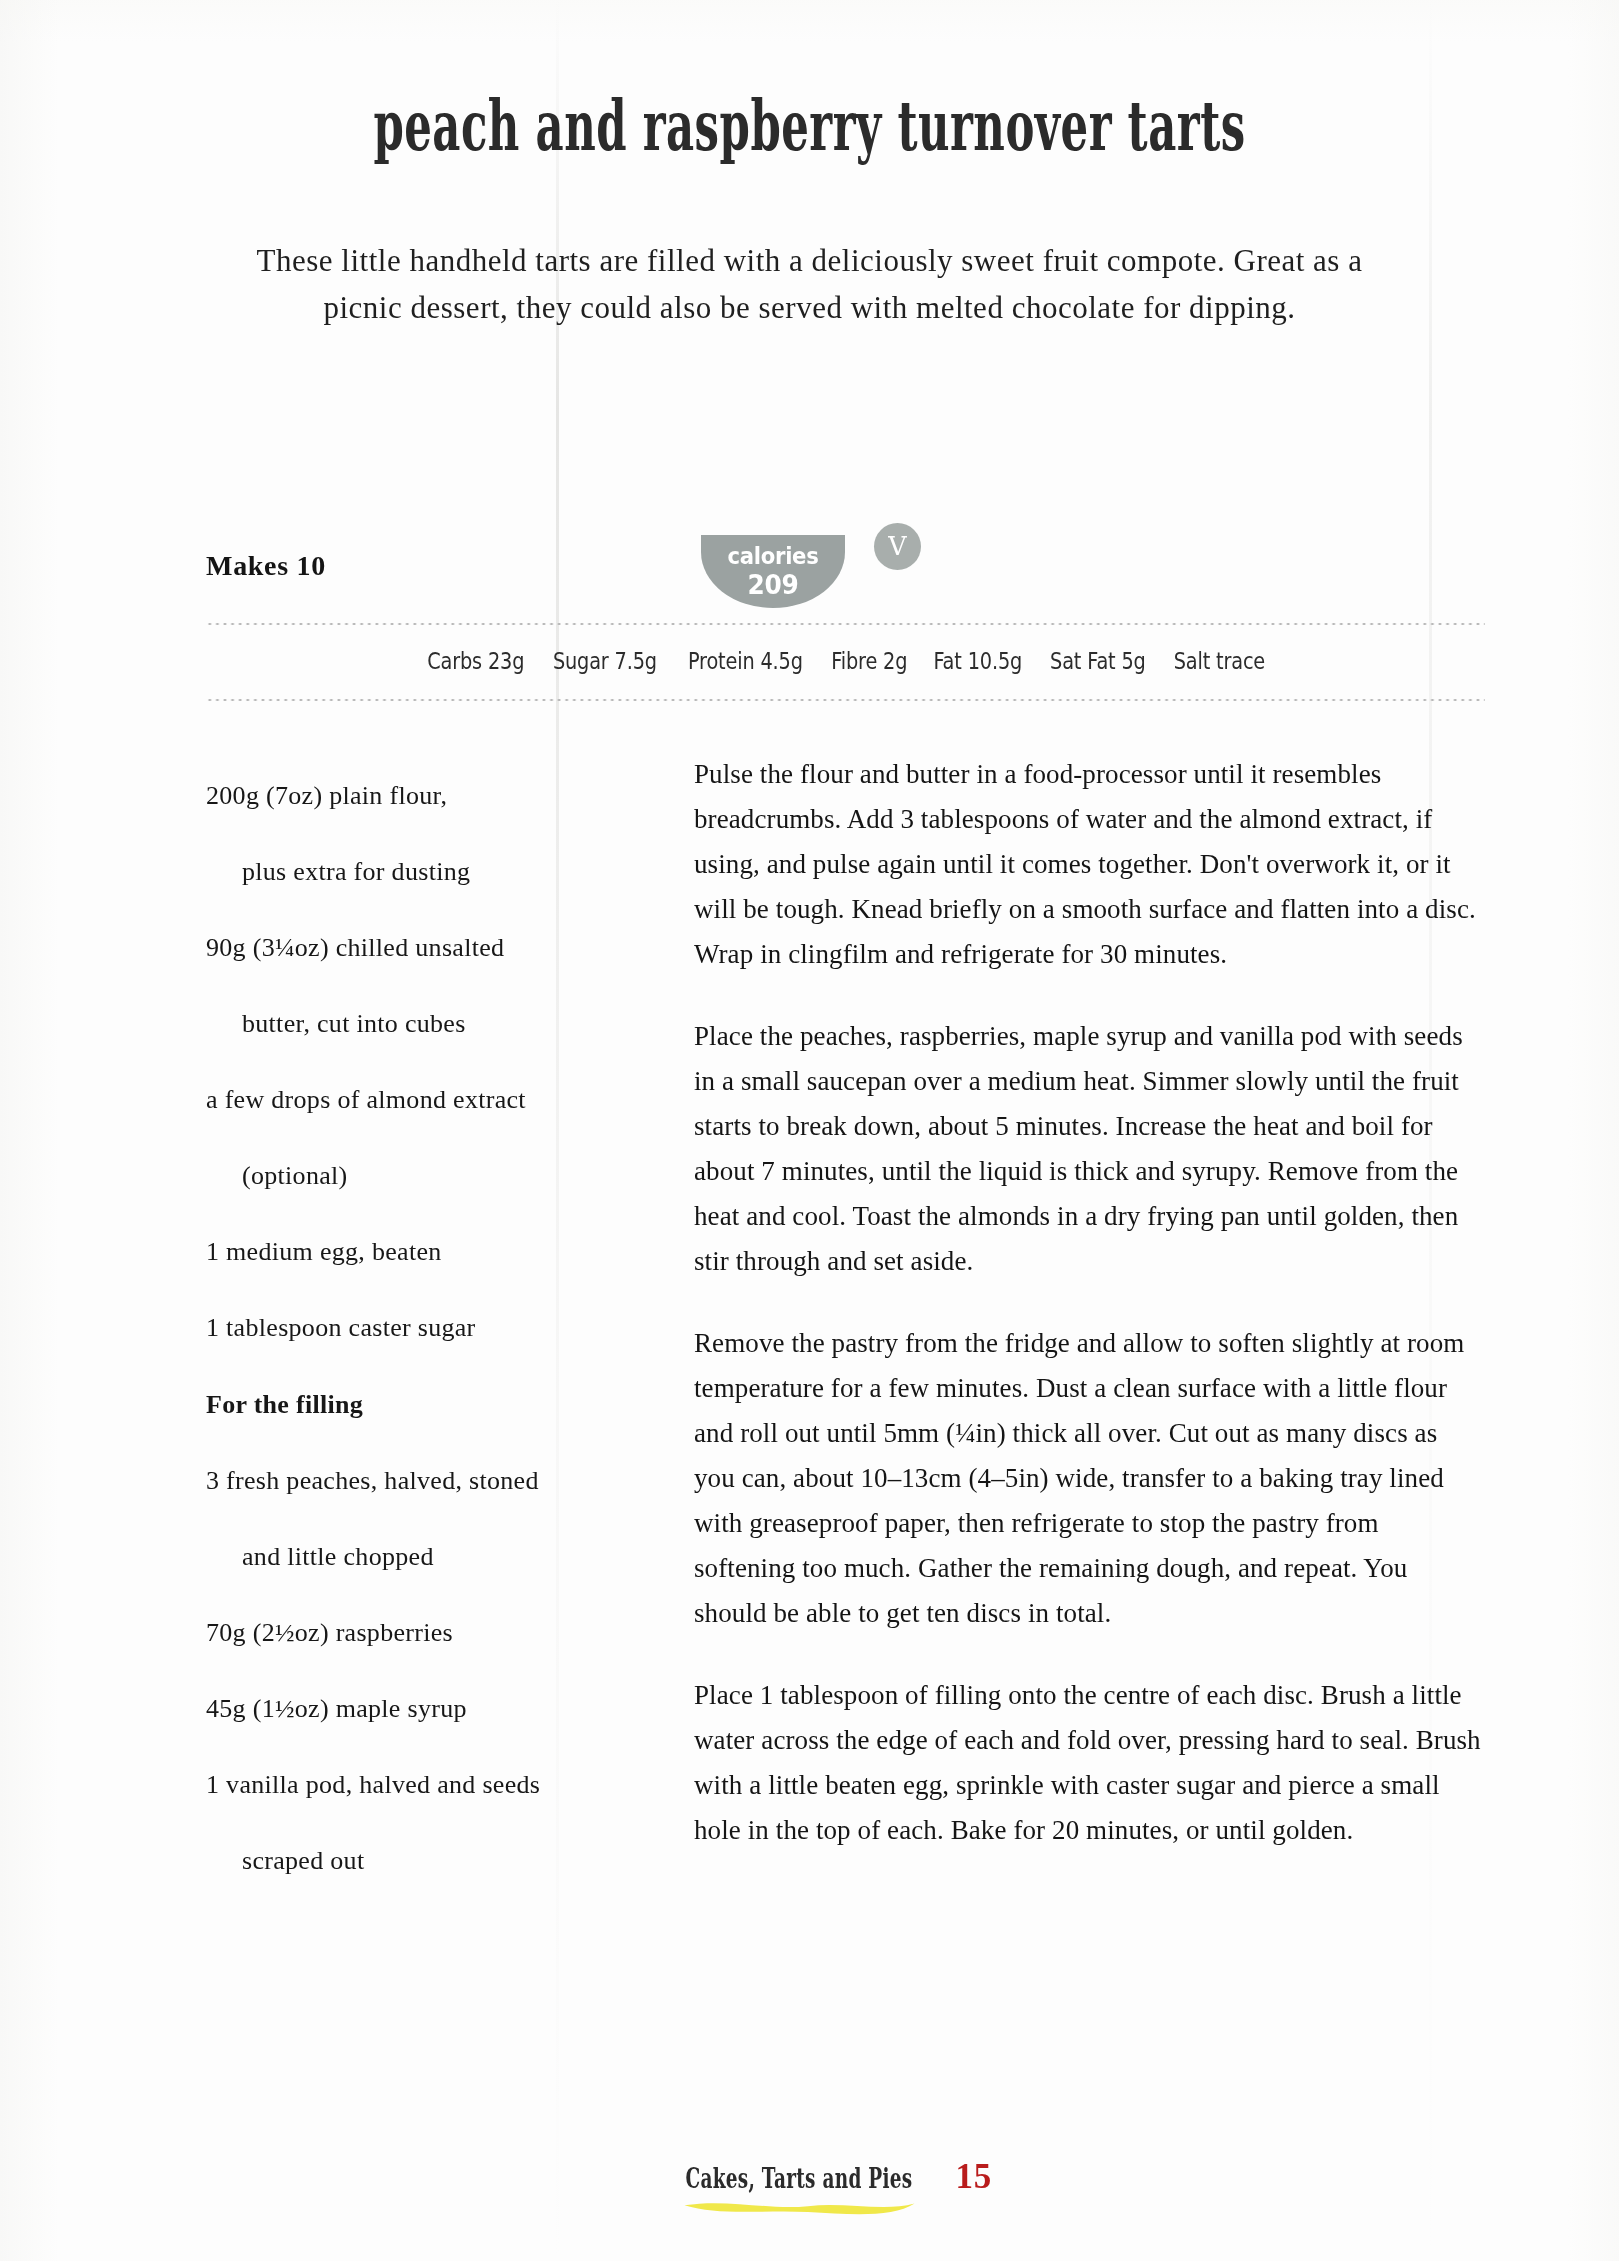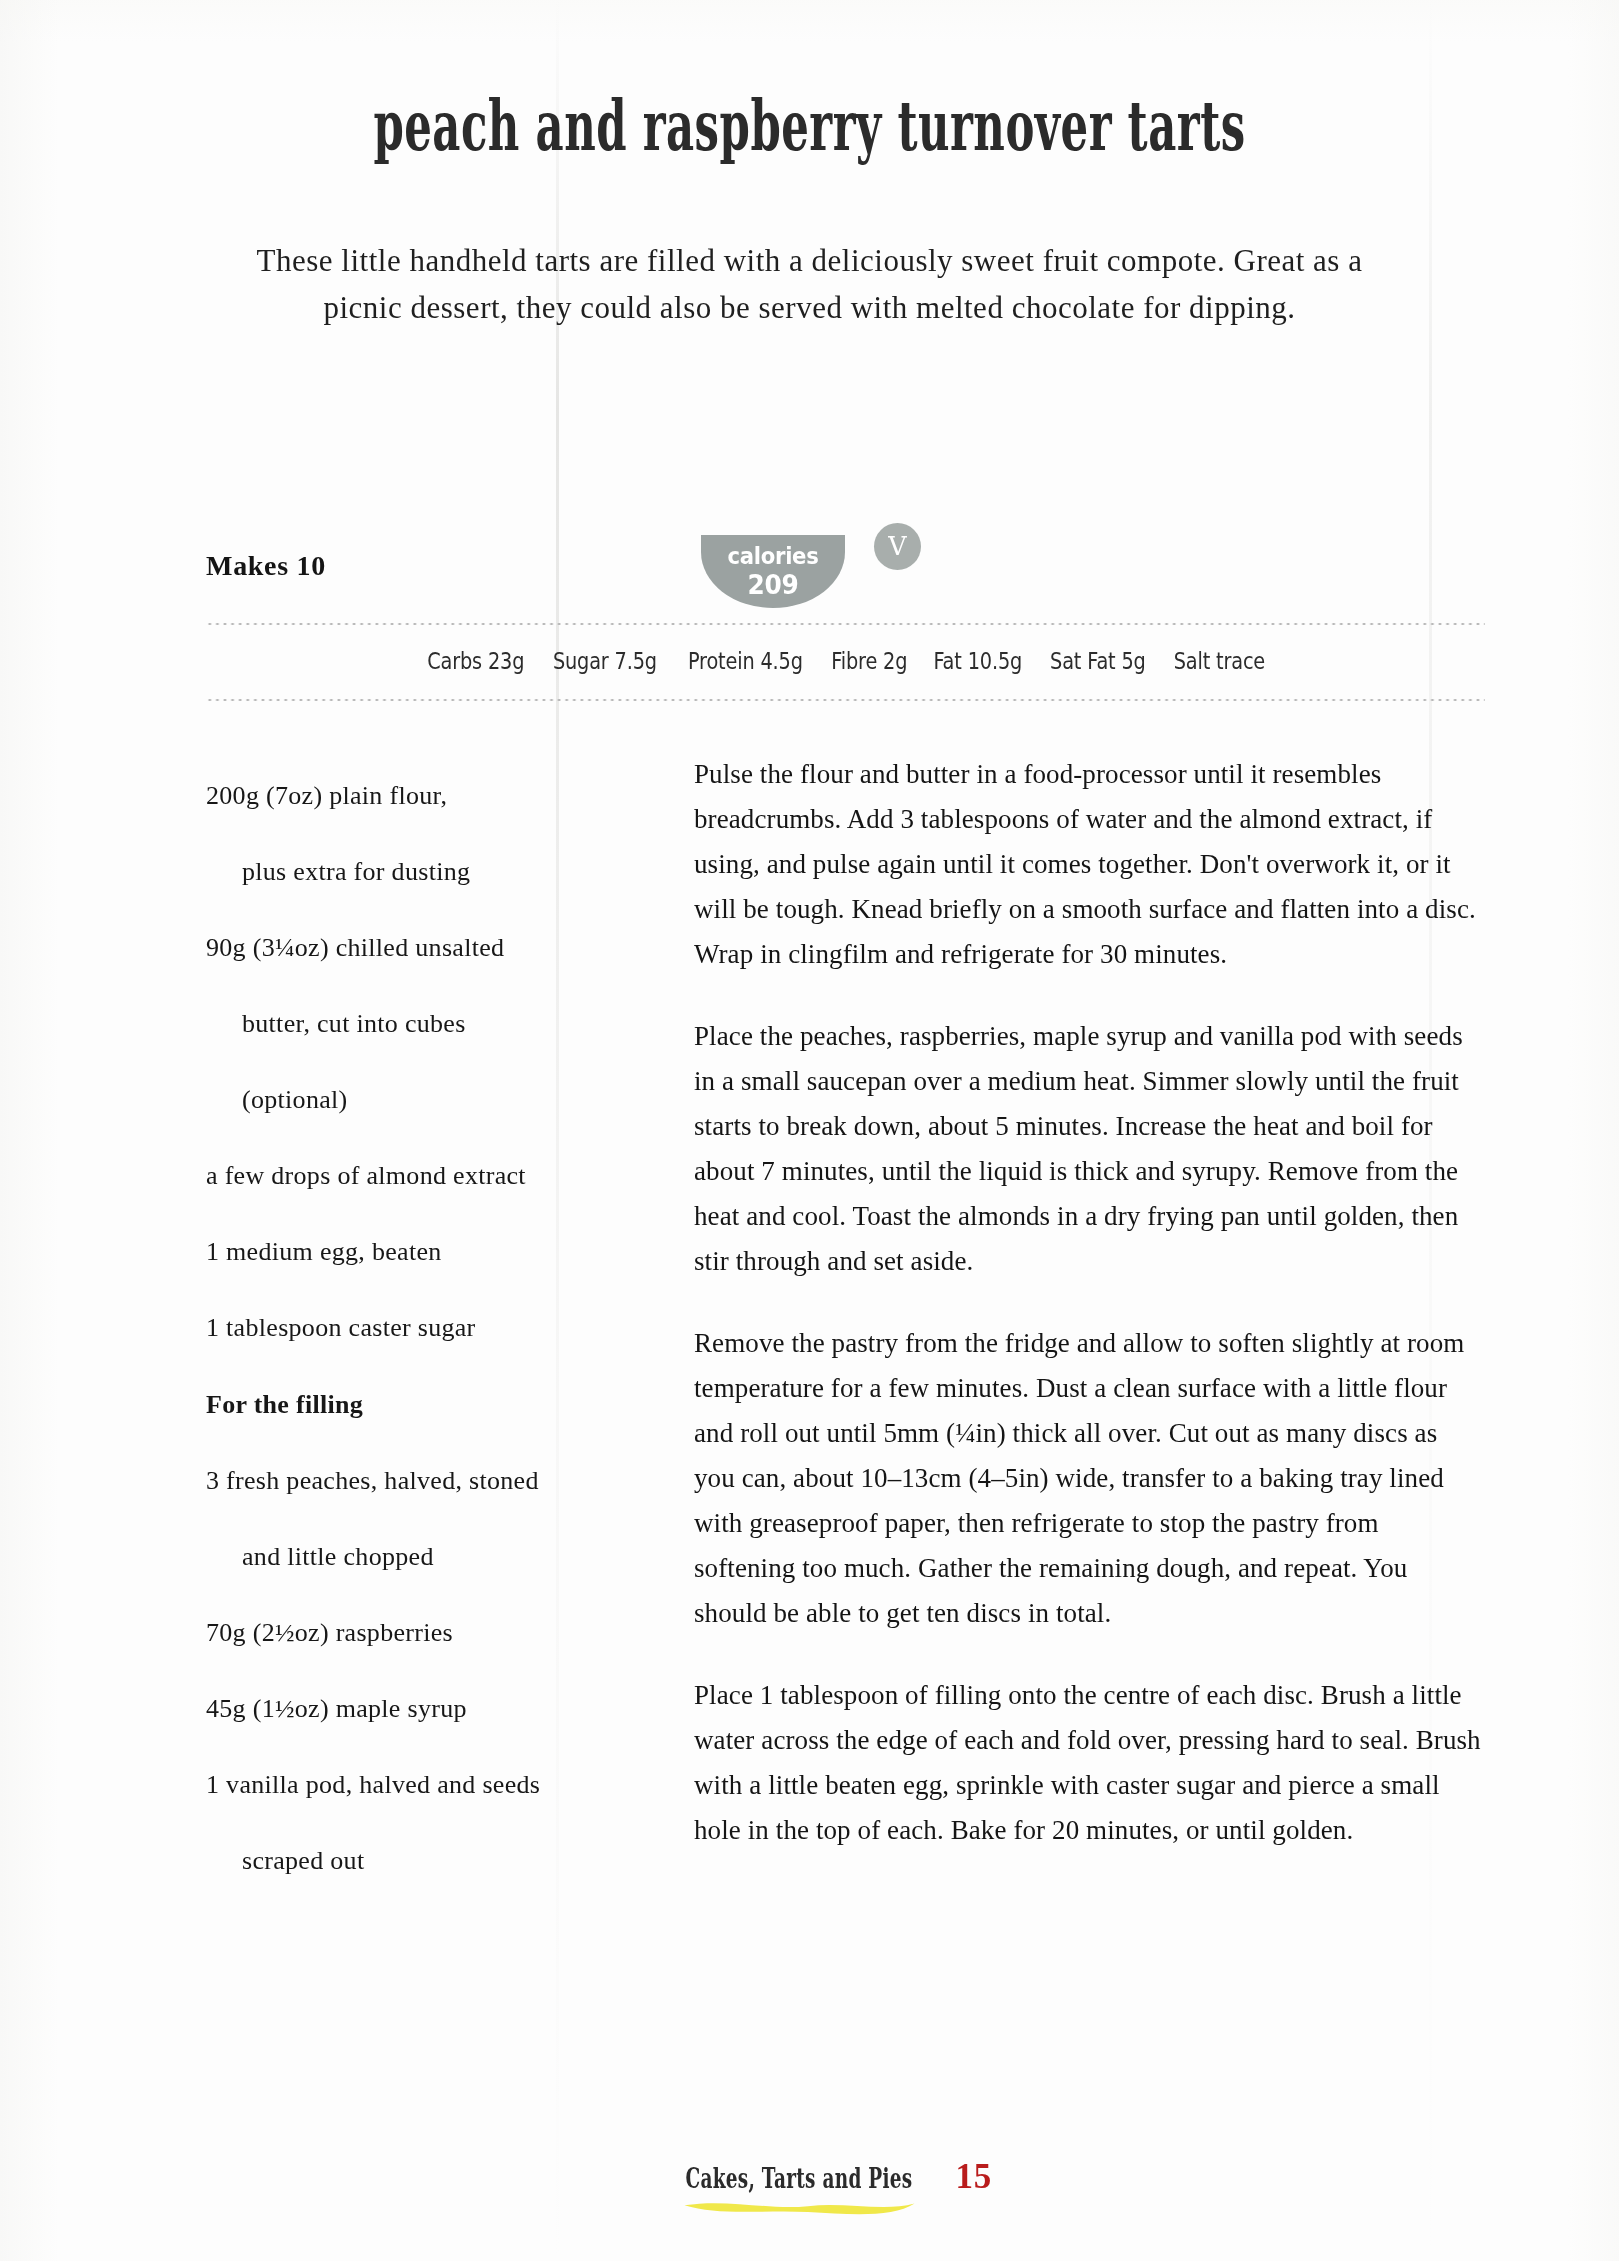--- a/index.html
+++ b/index.html
@@ -263,22 +263,22 @@
   <div class="dotrule top"></div>
   <div class="dotrule bottom"></div>
 
   <div class="nutrition" id="nutrition-row"><span class="nut">Carbs 23g</span><span class="nut">Sugar 7.5g</span><span class="nut">Protein 4.5g</span><span class="nut">Fibre 2g</span><span class="nut">Fat 10.5g</span><span class="nut">Sat Fat 5g</span><span class="nut">Salt trace</span></div>
 
   <div class="col-ingredients" id="ingredients-col">
       <div class="ing-line">200g (7oz) plain flour,</div>
       <div class="ing-line cont">plus extra for dusting</div>
       <div class="ing-line">90g (3¼oz) chilled unsalted</div>
       <div class="ing-line cont">butter, cut into cubes</div>
+      <div class="ing-line">a few drops of almond extract</div>
       <div class="ing-line cont">(optional)</div>
-      <div class="ing-line">a few drops of almond extract</div>
       <div class="ing-line">1 medium egg, beaten</div>
       <div class="ing-line">1 tablespoon caster sugar</div>
       <div class="ing-line sub-head">For the filling</div>
       <div class="ing-line">3 fresh peaches, halved, stoned</div>
       <div class="ing-line cont">and little chopped</div>
       <div class="ing-line">70g (2½oz) raspberries</div>
       <div class="ing-line">45g (1½oz) maple syrup</div>
       <div class="ing-line">1 vanilla pod, halved and seeds</div>
       <div class="ing-line cont">scraped out</div>
     </div>

